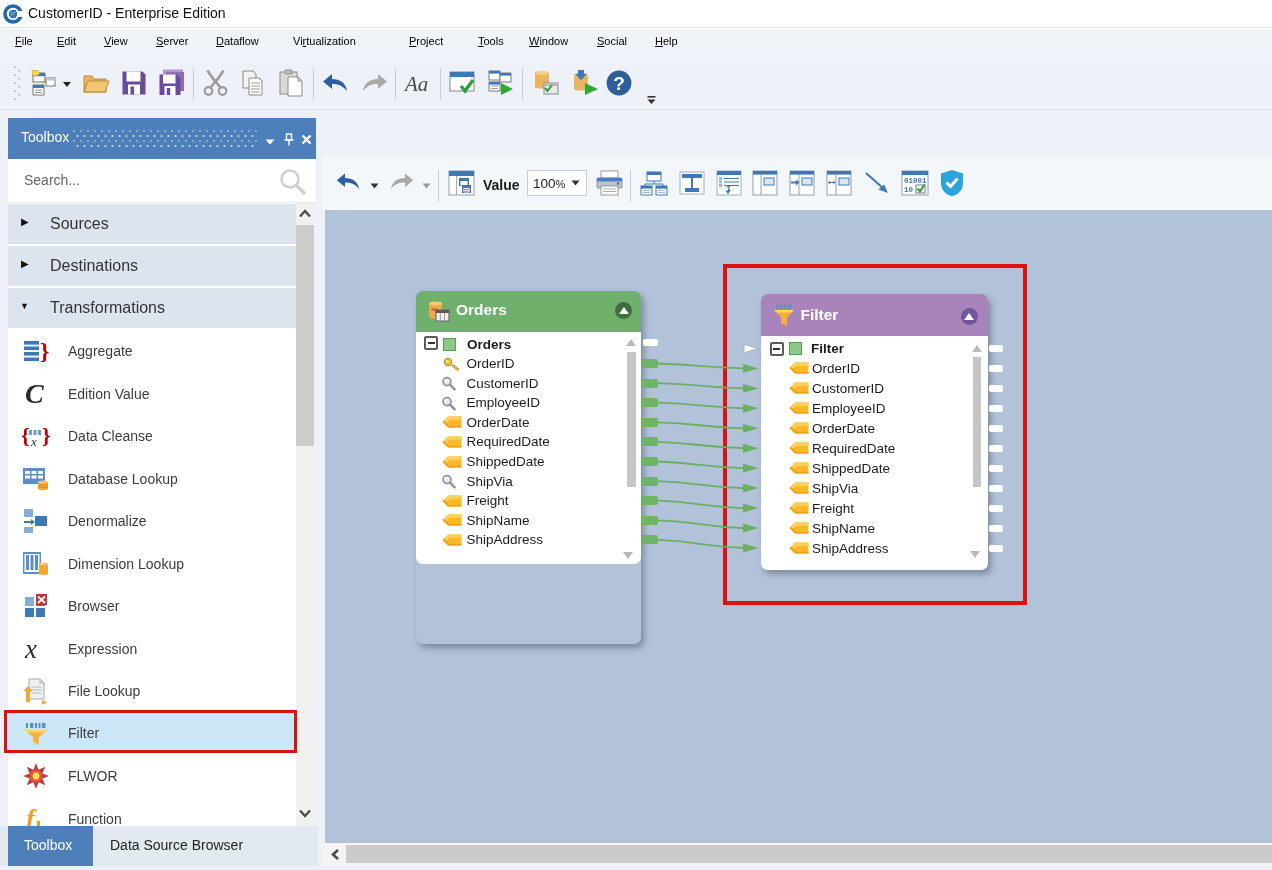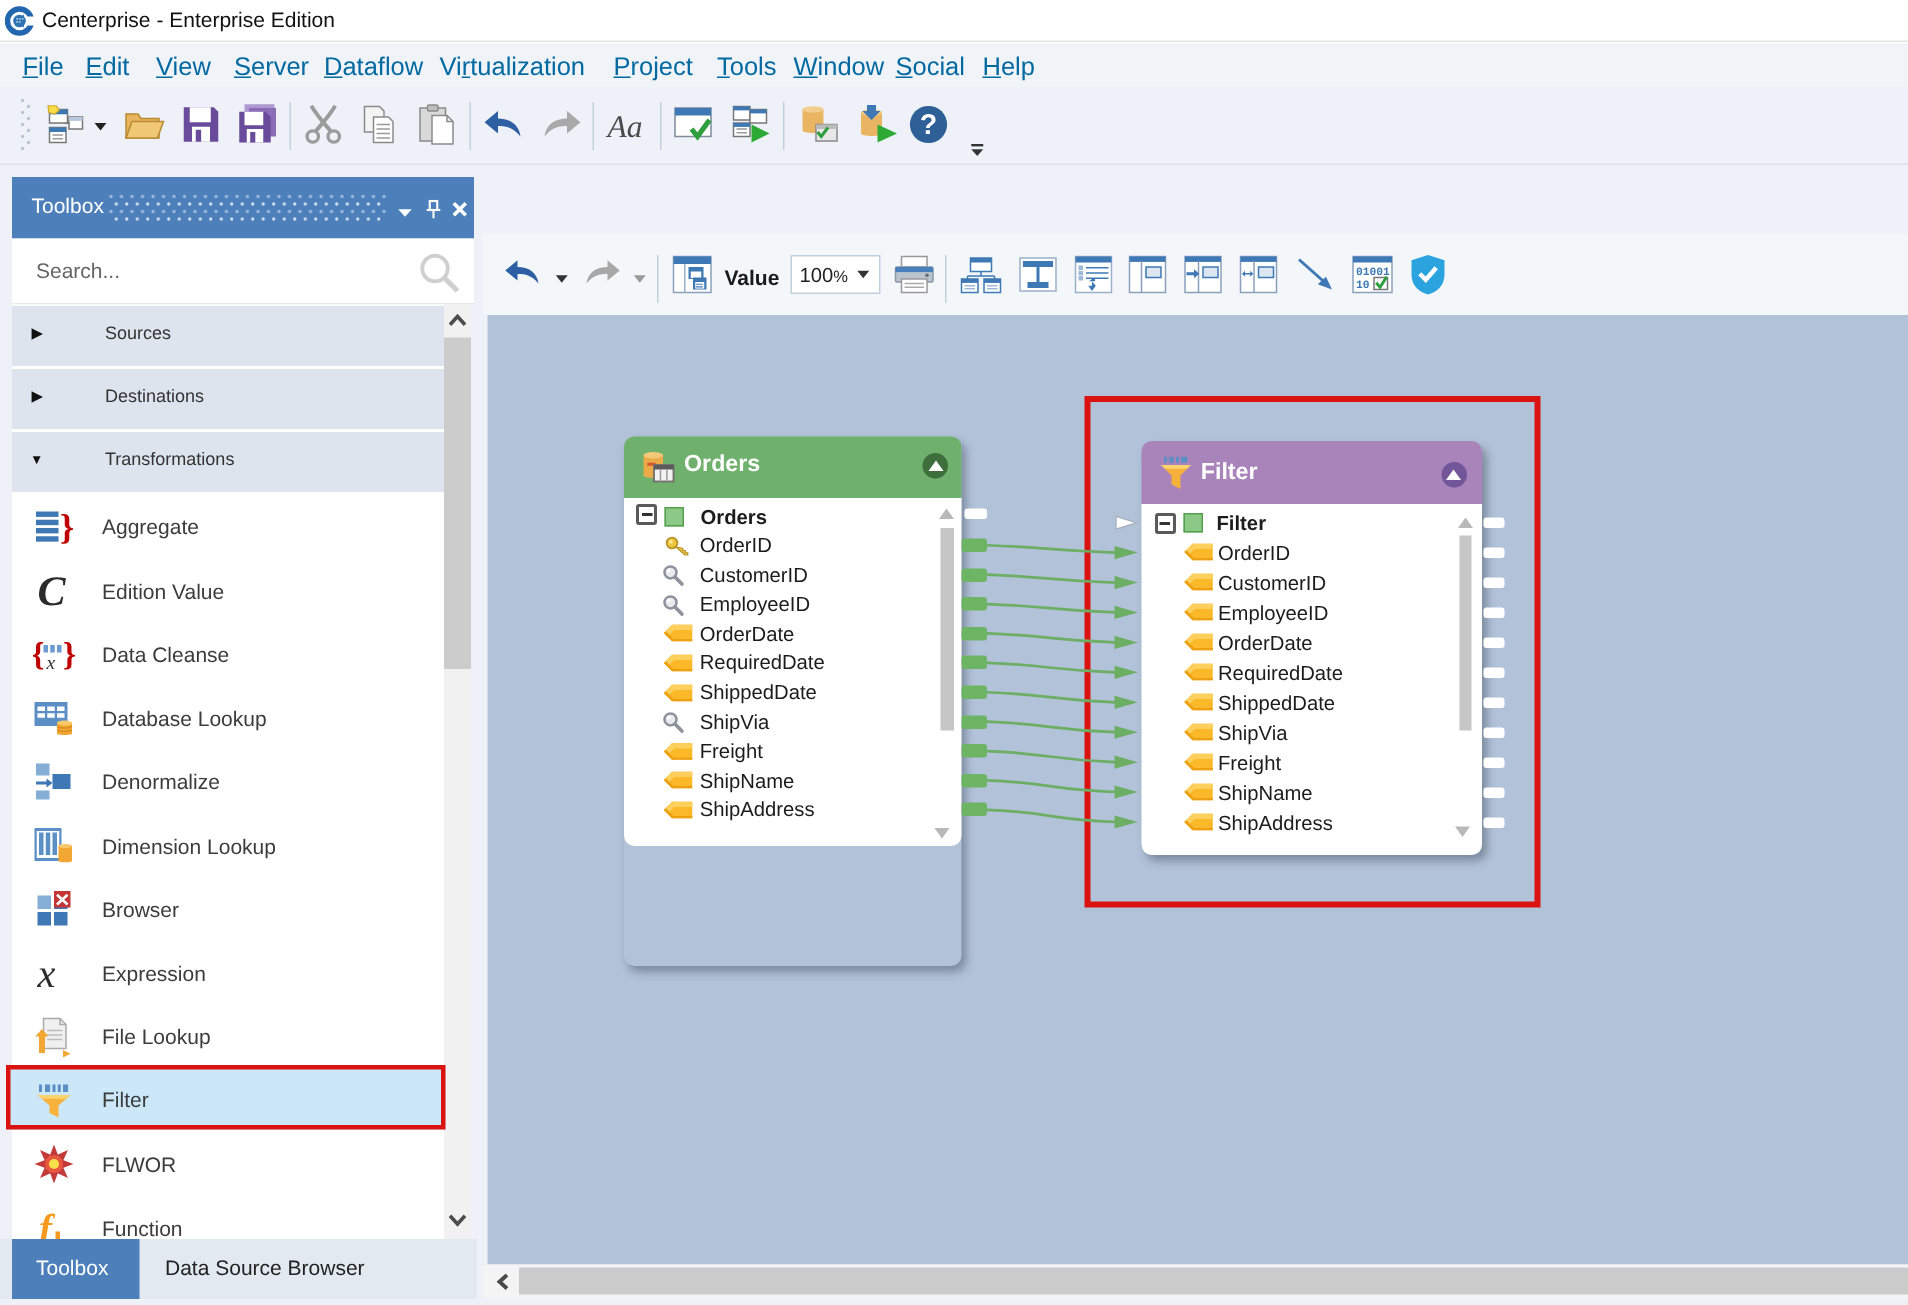--- a/index.html
+++ b/index.html
@@ -2,32 +2,32 @@
 <html><head>
 <meta charset="utf-8">
 <style>
 * { margin:0; padding:0; box-sizing:border-box; }
 html,body { width:1272px; height:870px; overflow:hidden; font-family:"Liberation Sans", sans-serif; background:#fff; }
 .abs { position:absolute; }
 
 #titlebar { left:0; top:0; width:1272px; height:28px; background:#ffffff; border-bottom:1px solid #e3e3e3; }
 #title-text { left:28px; top:5px; font-size:14px; color:#111; }
 #menubar { left:0; top:29px; width:1272px; height:29px; background:#f0f4f9; }
-.menu-item { top:35px; font-size:17px; color:#0369a1; }
+.menu-item { top:35px; font-size:11px; color:#000000; }
 #toolbar1 { left:0; top:58px; width:1272px; height:52px; background:#eef2f8; border-bottom:1px solid #d9e0ea; }
 .tsep { top:10px; width:1px; height:32px; background:#c6cedb; }
 
 #leftpanel { left:0; top:110px; width:318px; height:760px; background:#eef2f8; }
 #panel-hdr { left:8px; top:8px; width:308px; height:41px; background:#4d80bb; }
 #panel-hdr .ttl { position:absolute; left:13px; top:11px; color:#fff; font-size:14px; }
 #searchrow { left:8px; top:49px; width:308px; height:44px; background:#fff; border-bottom:1px solid #e6eaef;}
 #searchrow .stext { position:absolute; left:16px; top:13px; color:#666; font-size:14px; }
 #treearea { left:8px; top:93px; width:288px; height:623px; background:#fff; overflow:hidden; }
 .group { position:absolute; left:0; width:288px; height:40px; background:#dde4ee; }
-.group .gtxt { position:absolute; left:42px; top:11px; font-size:12px; color:#333;margin-left:20px; }
+.group .gtxt { position:absolute; left:42px; top:11px; font-size:16px; color:#333; }
 .titem { position:absolute; left:0; width:288px; height:42px; }
 .titem .itxt { position:absolute; left:60px; top:13px; font-size:14px; color:#3c3c3c; }
 .iconbox { position:absolute; left:14px; top:7px; width:28px; height:28px; }
 .garr { position:absolute; left:13px; top:12px; font-size:10px; color:#111; }
 .garr2 { position:absolute; left:12px; top:13px; font-size:9px; color:#111; }
 #filtersel { left:4px; top:600px; width:293px; height:43px; background:#cbe7f8; border:3px solid #da1310; z-index:3; }
 #vscroll { left:296px; top:93px; width:18px; height:623px; background:#f1f1f1; }
 #vthumb { left:0px; top:22px; width:18px; height:221px; background:#cccccc; }
 #tabbar { left:0; top:716px; width:318px; height:40px; background:#e3e9f0; }
 #tab-toolbox { left:8px; top:0; width:85px; height:40px; background:#4d80bb; color:#fff; font-size:14px; }
@@ -60,21 +60,21 @@
   <path d="M13 5.5 A6 6 0 0 0 13 14.5 L13 12.5 A4 4 0 0 1 13 7.5 Z" fill="#2f79bd"></path>
   <circle cx="10" cy="10" r="4.2" fill="#2e74b5"></circle>
   <g fill="#9fc0de">
       <rect x="7.8" y="8" width="1.2" height="1.2"></rect>
       <rect x="9.6" y="8" width="1.2" height="1.2"></rect>
       <rect x="11.4" y="8" width="1.2" height="1.2"></rect>
       <rect x="7.8" y="10" width="1.2" height="1.2"></rect>
       <rect x="9.6" y="10" width="1.2" height="1.2"></rect>
     </g>
 </svg>
-<div class="abs" id="title-text">Centerprise - Enterprise Edition</div>
+<div class="abs" id="title-text">CustomerID - Enterprise Edition</div>
 <div class="abs" id="menubar"></div>
 <span class="abs menu-item" style="left:15px"><u>F</u>ile</span>
 <span class="abs menu-item" style="left:57px"><u>E</u>dit</span>
 <span class="abs menu-item" style="left:104px"><u>V</u>iew</span>
 <span class="abs menu-item" style="left:156px"><u>S</u>erver</span>
 <span class="abs menu-item" style="left:216px"><u>D</u>ataflow</span>
 <span class="abs menu-item" style="left:293px">Vi<u>r</u>tualization</span>
 <span class="abs menu-item" style="left:409px"><u>P</u>roject</span>
 <span class="abs menu-item" style="left:478px"><u>T</u>ools</span>
 <span class="abs menu-item" style="left:529px"><u>W</u>indow</span>

